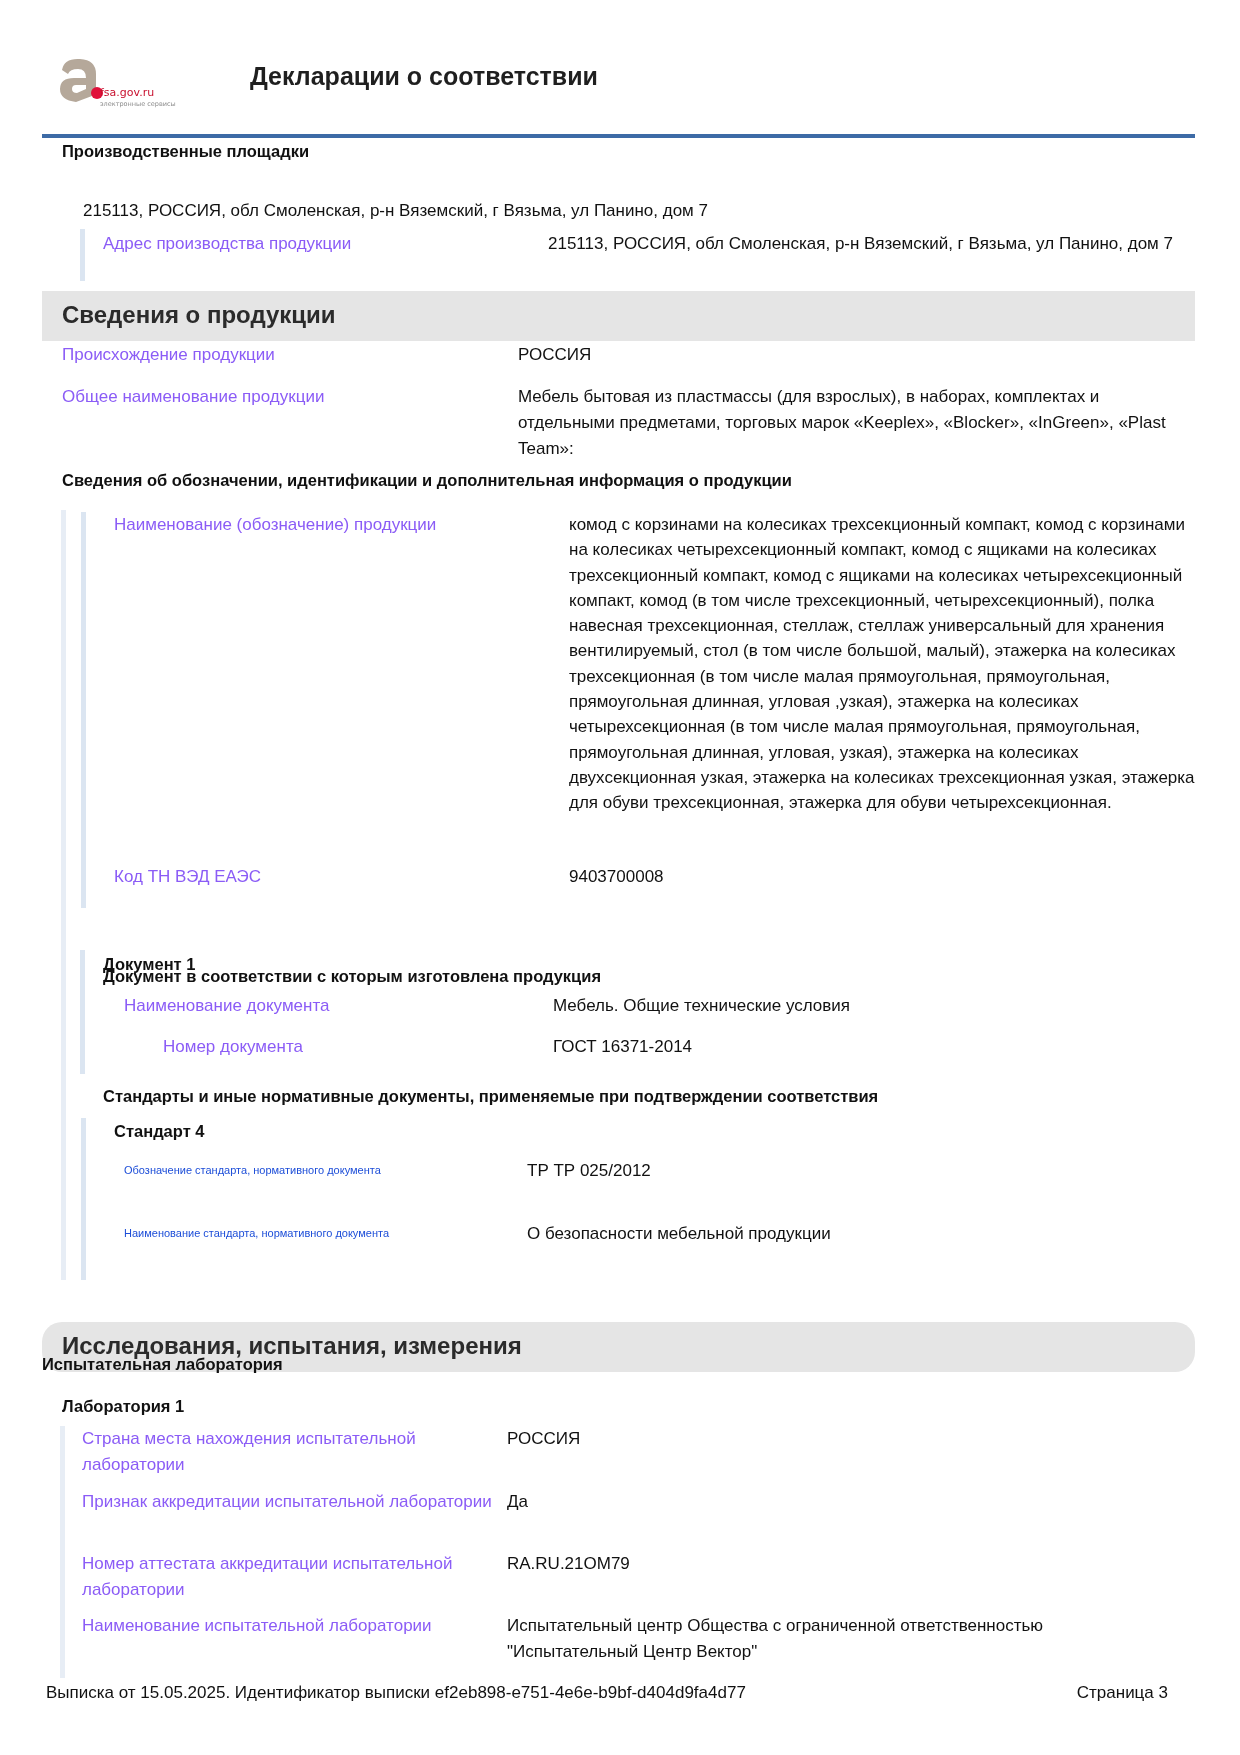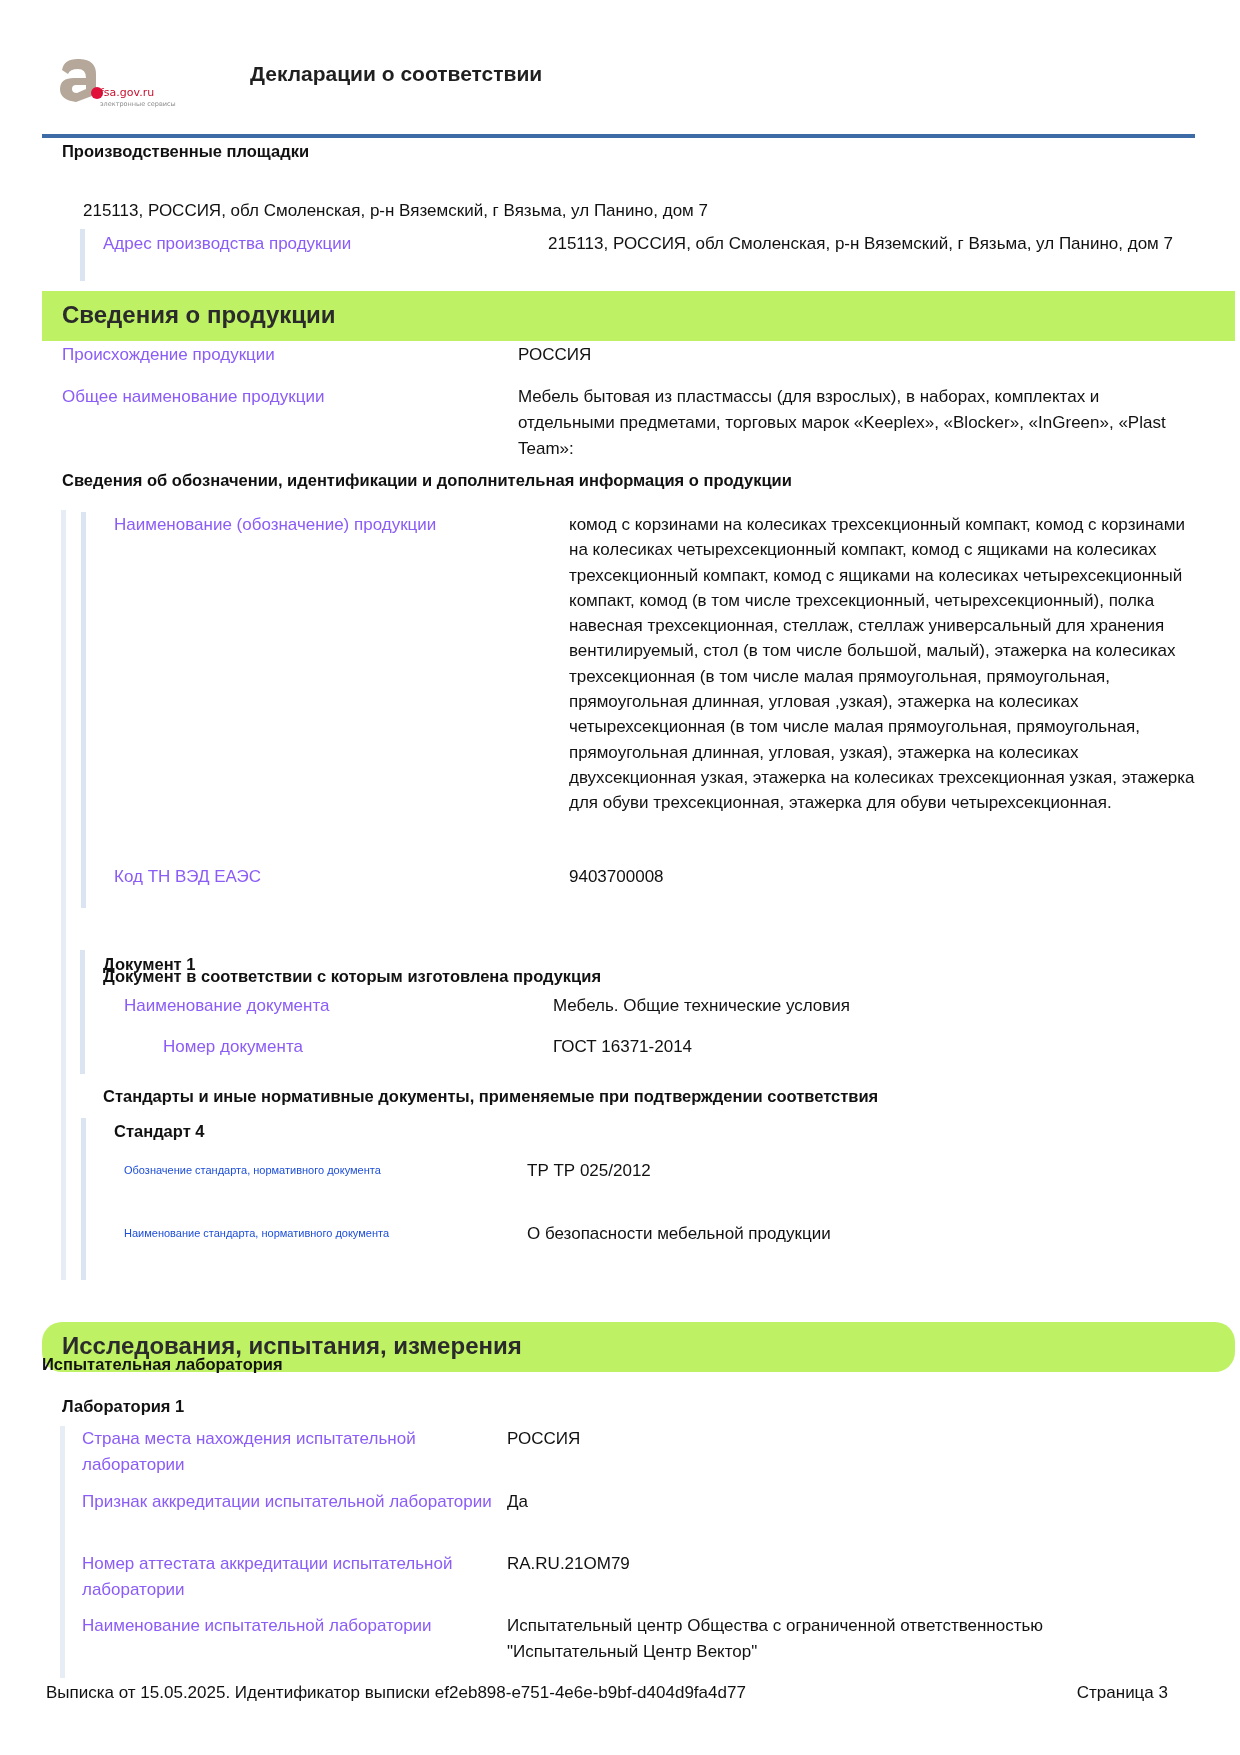--- a/index.html
+++ b/index.html
@@ -4,32 +4,32 @@
 <style>
   html, body { margin: 0; padding: 0; background: #ffffff; }
   body {
     width: 1240px; height: 1755px; position: relative; overflow: hidden;
     font-family: "Liberation Sans", "DejaVu Sans", sans-serif;
     color: #111111;
   }
   .abs { position: absolute; }
   .logo-text { left: 100px; top: 86px; font-size: 11px; color: #c8102e; font-family: "DejaVu Sans", sans-serif; }
   .logo-sub { left: 100px; top: 100px; font-size: 6.5px; color: #8a8a8a; font-family: "DejaVu Sans", sans-serif; }
-  .doc-title { left: 250px; top: 62px; font-size: 21px; font-weight: bold; color: #1f1f1f; }
+  .doc-title { left: 250px; top: 62px; font-size: 25px; font-weight: bold; color: #1f1f1f; }
   .blue-rule { left: 42px; top: 134px; width: 1153px; height: 4px; background: #3d6ba6; }
 
   .h-sub { font-size: 16.5px; font-weight: bold; color: #111; }
   .plain { font-size: 17px; color: #111; }
   .label { font-size: 17px; color: #8b5cf6; line-height: 26px; }
   .label-sm { font-size: 11px; color: #1d4ed8; line-height: 23px; }
   .value { font-size: 17px; color: #111; line-height: 26px; }
   .vbar { background: #dbe5f1; width: 5px; }
   .vbar-light { background: #e7edf5; width: 5px; }
 
-  .section-band { left: 42px; width: 1153px; height: 50px; background: #bef264; padding-left: 40px; }
+  .section-band { left: 42px; width: 1153px; height: 50px; background: #e5e5e5; }
   .section-band span { position: absolute; left: 20px; top: 10px; font-size: 24px; font-weight: bold; color: #2b2b2b; }
 
   .footer { top: 1683px; font-size: 17px; color: #111; }
 </style>
 </head>
 <body>
 
 <div class="abs" style="left:56px;top:56px;width:150px;height:54px;">
   <svg width="150" height="54" viewBox="0 0 150 54">
     <path d="M6 14 Q8 2 24 3 Q40 4 40 18 L40 34 Q40 38 36 40 L20 46 Q4 44 4 33 Q4 22 18 22 L30 22 Q30 13 22 13 Q14 13 12 18 Z M16 33 Q16 37 21 37 L30 33 L30 29 L20 29 Q16 29 16 33 Z" fill="#b5a89a"></path>

